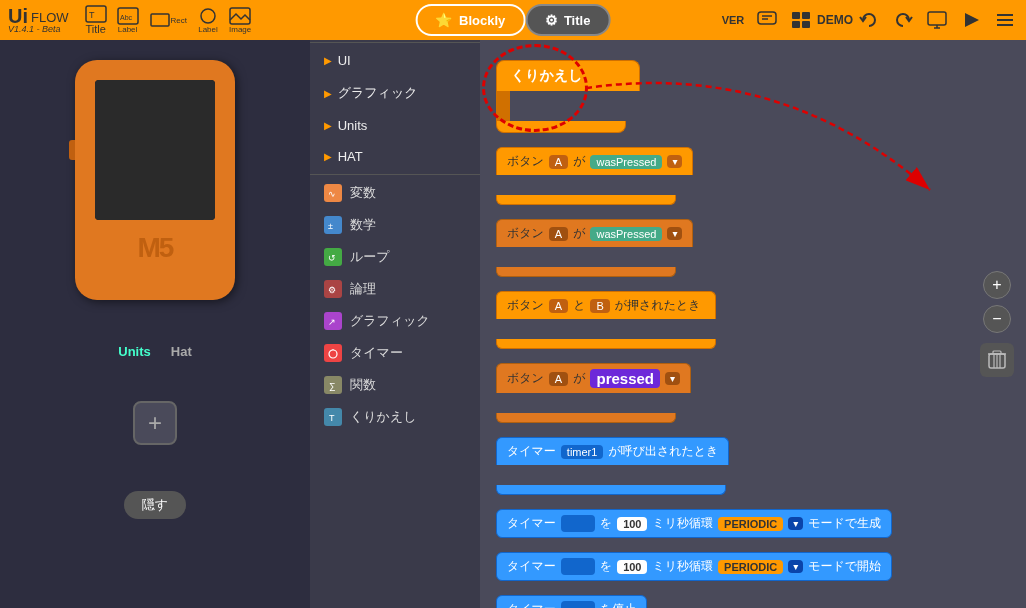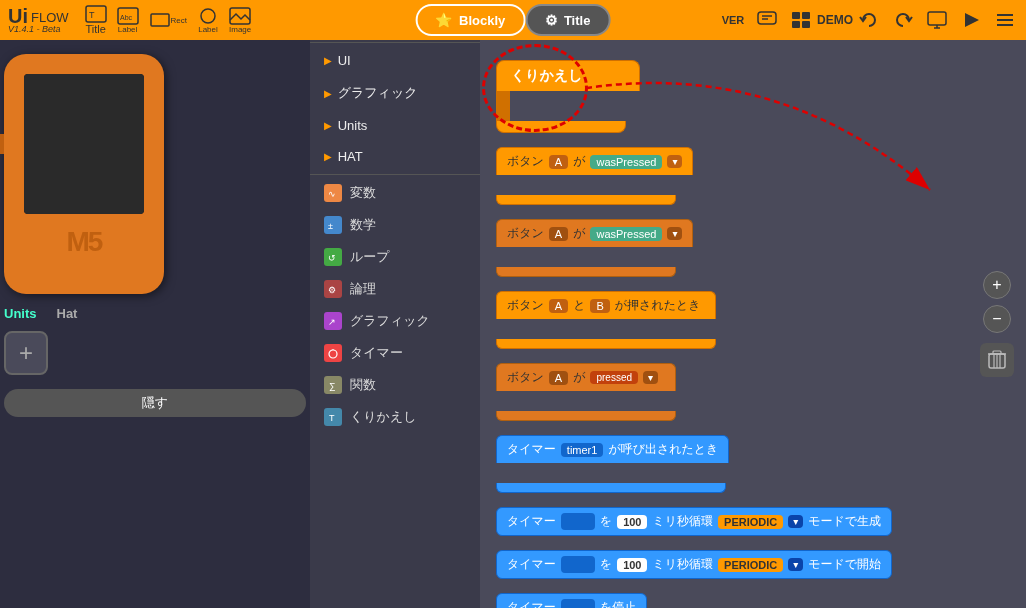--- a/index.html
+++ b/index.html
@@ -18,21 +18,21 @@
     .tab-blockly { background: #ff9800; color: #fff; border-color: #fff; }
     .tab-python { background: #555; color: #fff; border-color: #888; }
 
     .topbar-icons { margin-left: auto; display: flex; align-items: center; gap: 8px; }
     .topbar-icon { width: 26px; height: 26px; display: flex; align-items: center; justify-content: center; color: #333; font-size: 14px; cursor: pointer; }
 
     
     #main { display: flex; width: 100%; height: 568px; }
 
     
-    #left-panel { width: 310px; min-width: 310px; background: #2d2d3f; display: flex; flex-direction: column; padding: 4px; }
+    #left-panel { width: 310px; min-width: 310px; background: #2d2d3f; display: flex; flex-direction: column; align-items: center; padding: 10px; gap: 32px; }
 
     .device-container { margin-top: 10px; }
     .device {
       width: 160px; height: 240px; background: #e07820; border-radius: 22px; position: relative;
       display: flex; flex-direction: column; align-items: center; justify-content: flex-start; padding-top: 12px;
       box-shadow: 2px 2px 10px rgba(0,0,0,0.5);
     }
     .device-screen {
       width: 120px; height: 140px; background: #1a1a1a; border-radius: 4px; margin-top: 8px;
     }
@@ -381,21 +381,21 @@
         <div style="background:#f90;height:10px;width:220px;border-radius:0 0 6px 6px;border:1.5px solid #d07000;border-top:none;"></div>
       </div>
     </div>
 
     <div style="margin-bottom:14px;">
       <div style="display:inline-flex;flex-direction:column;">
         <div style="background:#e07820;border-radius:6px 6px 0 0;padding:5px 10px;display:inline-flex;align-items:center;gap:5px;font-size:12px;color:#333;border:1.5px solid #b06010;border-bottom:none;">
           <span>ボタン</span>
           <span style="background:#a05010;color:#fff;border-radius:4px;padding:1px 6px;font-size:11px;">A</span>
           <span>が</span>
-          <span style="background:#c2410c;color:#fff;border-radius:4px;padding:1px 6px;font-size:10px;">pressed</span>
+          <span style="background:#6d28d9;color:#fff;border-radius:4px;padding:1px 6px;font-size:15px;font-weight:bold;">pressed</span>
           <span style="background:#a05010;color:#fff;border-radius:4px;padding:1px 5px;font-size:10px;">▾</span>
         </div>
         <div style="width:180px;height:20px;background:#4a4a5a;"></div>
         <div style="background:#e07820;height:10px;width:180px;border-radius:0 0 6px 6px;border:1.5px solid #b06010;border-top:none;"></div>
       </div>
     </div>
 
     <div style="margin-bottom:14px;">
       <div style="display:inline-flex;flex-direction:column;">
         <div style="background:#3399ff;border-radius:6px 6px 0 0;padding:5px 10px;display:inline-flex;align-items:center;gap:5px;font-size:12px;color:#fff;border:1.5px solid #1166cc;border-bottom:none;">

